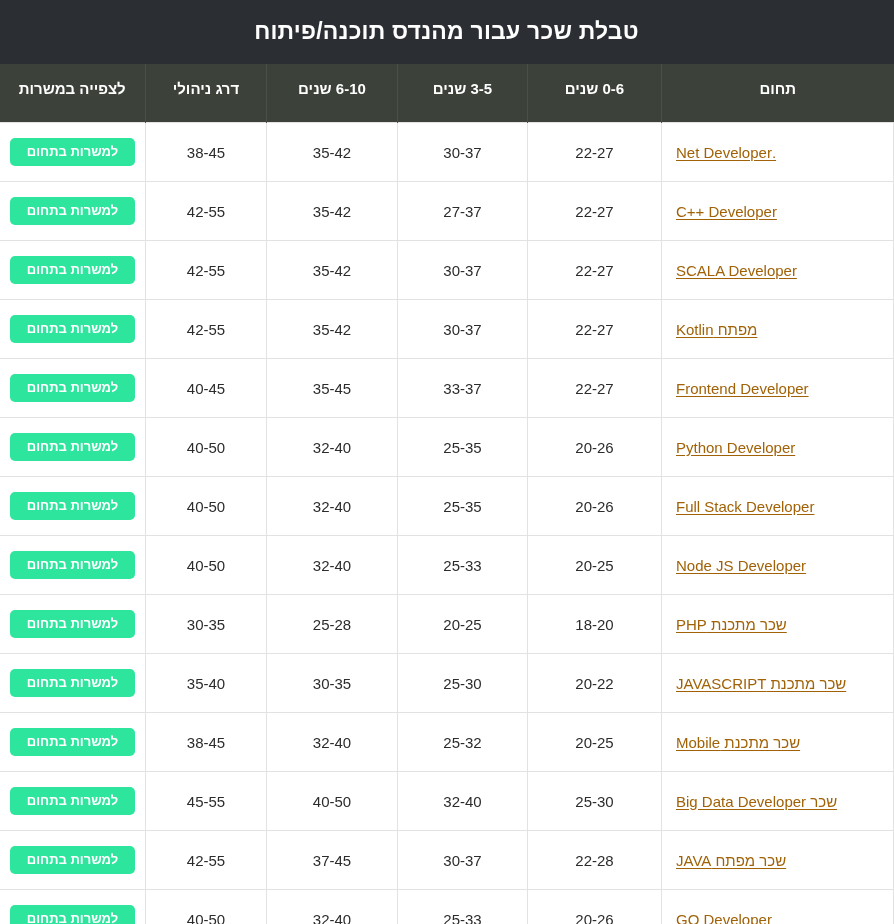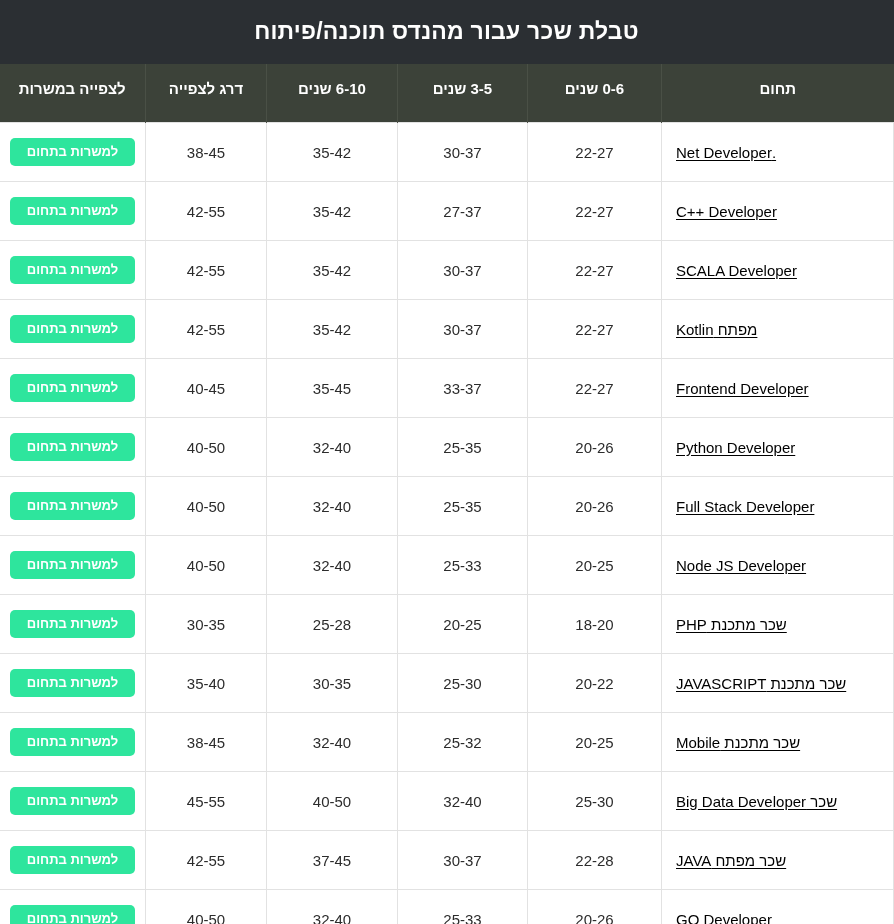--- a/index.html
+++ b/index.html
@@ -46,21 +46,21 @@
     height: 26px;
     color: #2c2c2c;
     background: #ffffff;
   }
   td.domain-cell {
     text-align: left;
     padding-left: 14px;
     padding-right: 10px;
   }
   td.domain-cell a {
-    color: #000000;
+    color: #a16207;
     text-underline-offset: 2px;
     font-size: 15px;
   }
   .badge {
     display: block;
     background: #2ee59d;
     color: #ffffff;
     font-size: 13px;
     font-weight: bold;
     border-radius: 5px;
@@ -95,21 +95,21 @@
   </colgroup>
   <thead>
     <tr class="title-row">
       <th colspan="6">טבלת שכר עבור מהנדס תוכנה/פיתוח</th>
     </tr>
     <tr class="head-row">
       <th>תחום</th>
       <th>0-6 שנים</th>
       <th>3-5 שנים</th>
       <th>6-10 שנים</th>
-      <th>דרג לצפייה</th>
+      <th>דרג ניהולי</th>
       <th>לצפייה במשרות</th>
     </tr>
   </thead>
   <tbody>
       <tr>
         <td class="domain-cell"><a href="#">.Net Developer</a></td>
         <td>22-27</td>
         <td>30-37</td>
         <td>35-42</td>
         <td>38-45</td>

